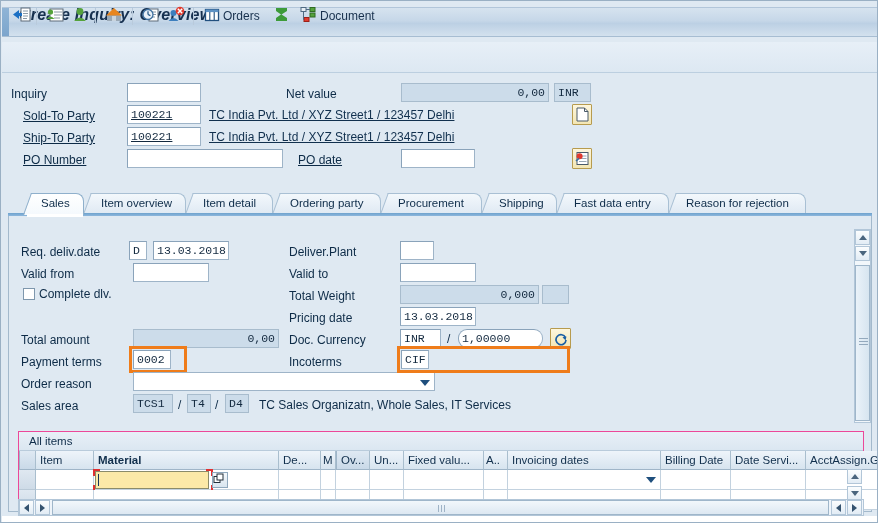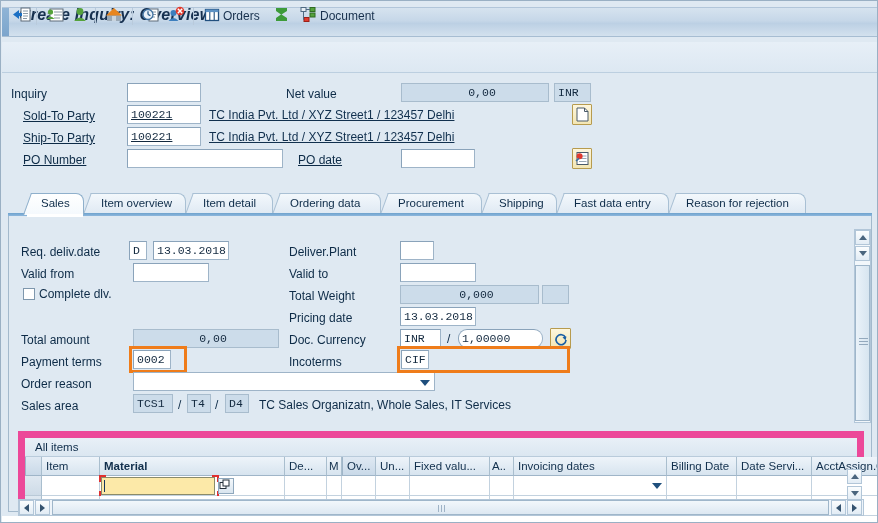--- a/index.html
+++ b/index.html
@@ -112,21 +112,21 @@
     padding: 0 3px;
     height: 19px;
     white-space: nowrap;
     overflow: hidden;
   }
   .fld.ro {
     background: #ccdcea;
     border-color: #a8bccd;
     color: #13293f;
   }
-  .fld.right { text-align: center; padding-left: 17px; }
+  .fld.right { text-align: right; padding-left: 17px; }
   .fld.uline { text-decoration: underline; }
   .linktext {
     position: absolute;
     font-size: 12px;
     color: #11304e;
     text-decoration: underline;
     white-space: nowrap;
     line-height: 17px;
   }
 
@@ -283,21 +283,21 @@
     background:
       repeating-linear-gradient(to bottom, #93a9bd 0 1px, transparent 1px 3px);
   }
 
   
   .itemsbox {
     position: absolute;
     left: 17px; top: 430px;
     width: 846px; height: 87px;
     box-sizing: border-box;
-    border: 7px solid #ec4899;
+    border: 1px solid #ec4899;
     background: #ffffff;
   }
   .items-title {
     position: absolute;
     left: 0; top: 0;
     width: 100%; height: 19px;
     box-sizing: border-box;
     background: linear-gradient(to bottom,#e8f0f7,#dbe7f1);
     border-bottom: 1px solid #b9cbdb;
     font-size: 11.5px;
@@ -571,21 +571,21 @@
     <div class="tab" style="left:84px; width:94px;">
       <span class="tabskew"></span>
       <span>Item overview</span>
     </div>
     <div class="tab" style="left:186px; width:79px;">
       <span class="tabskew"></span>
       <span>Item detail</span>
     </div>
     <div class="tab" style="left:273px; width:100px;">
       <span class="tabskew"></span>
-      <span>Ordering data</span>
+      <span>Ordering party</span>
     </div>
     <div class="tab" style="left:381px; width:93px;">
       <span class="tabskew"></span>
       <span>Procurement</span>
     </div>
     <div class="tab" style="left:482px; width:67px;">
       <span class="tabskew"></span>
       <span>Shipping</span>
     </div>
     <div class="tab" style="left:557px; width:104px;">

